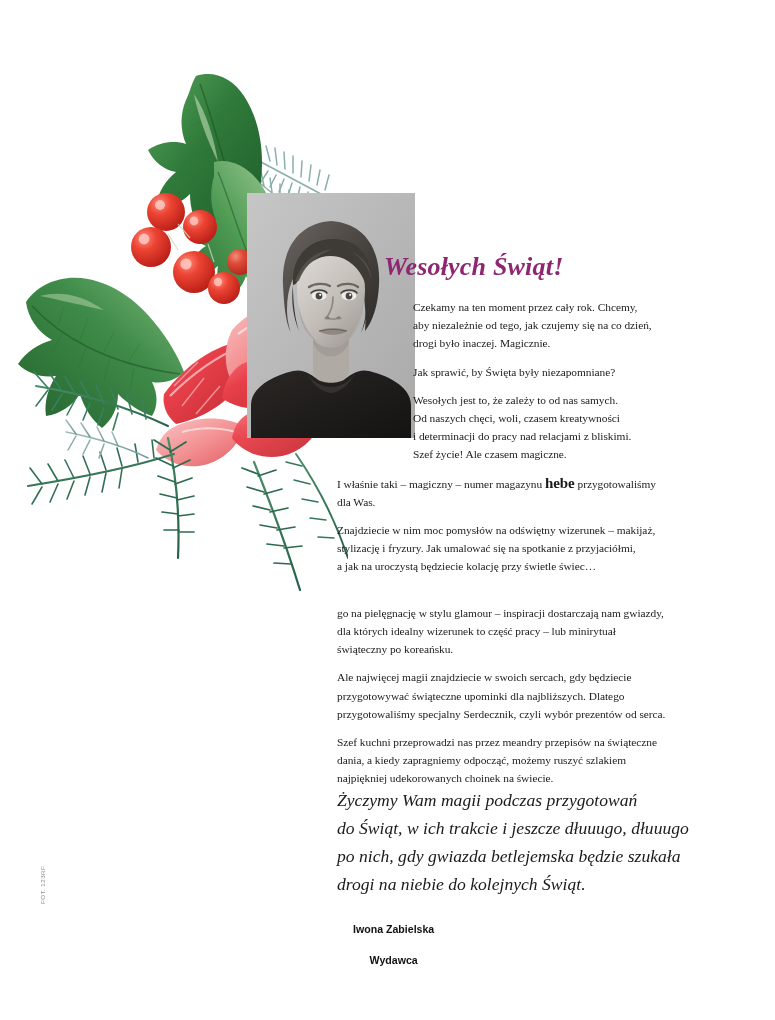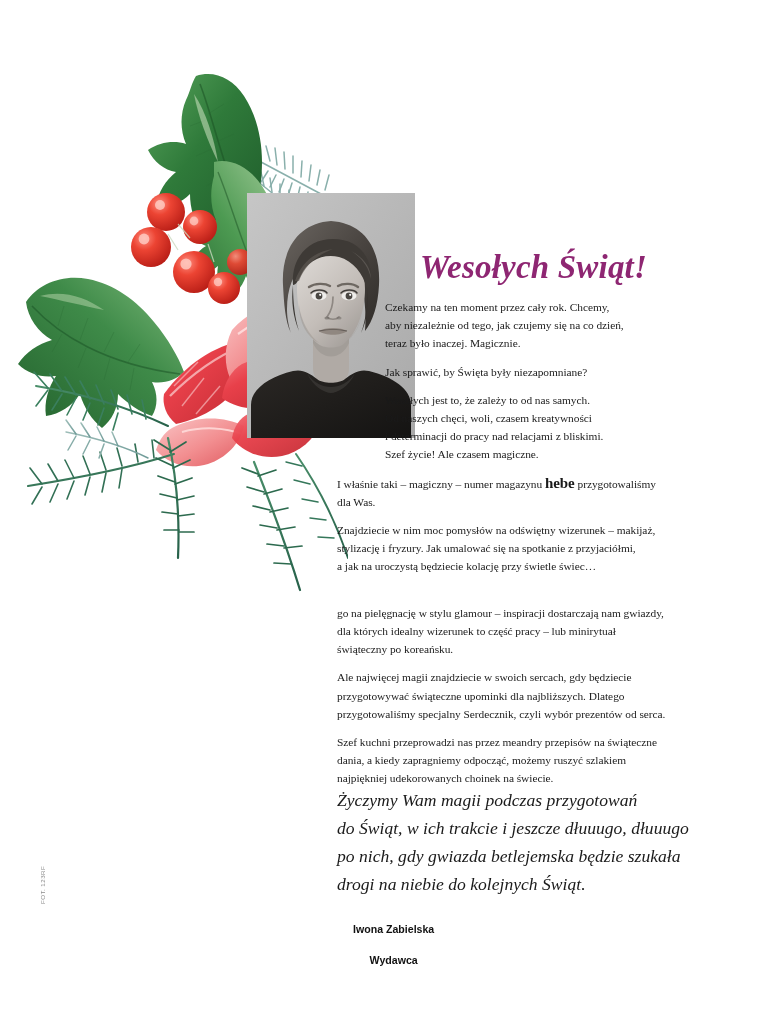--- a/index.html
+++ b/index.html
@@ -42,33 +42,33 @@
   #editorial {
     position: absolute;
     left: 337px;
     top: 250px;
     width: 372px;
   }
   .headline {
     font-family: "Liberation Serif", serif;
     font-style: italic;
     font-weight: 700;
-    font-size: 33px;
+    font-size: 26px;
     line-height: 34px;
     color: #8e2672;
-    margin: 0 0 14px 83px;
+    margin: 0 0 14px 47px;
     letter-spacing: 0.2px;
   }
   .para {
     font-size: 11.4px;
     line-height: 18.2px;
     margin: 0 0 10px 0;
     letter-spacing: -0.05px;
   }
-  .para.indented { margin-left: 48px; }
+  .para.indented { margin-left: 76px; }
   .brand {
     font-family: Liberation Serif, serif;
     font-weight: 700;
     font-size: 15px;
   }
 
   
   #closing-wish {
     position: absolute;
     left: 337px;
@@ -454,21 +454,21 @@
     <path d="M116 112 C115 130 107 144 96 151 C108 144 115 130 116 112 Z" fill="#9b958f" opacity="0.45"></path>
   </svg>
 </div>
 
 <div id="editorial">
   <h1 class="headline">Wesołych Świąt!</h1>
 
   <p class="para indented">
     <span>Czekamy na ten moment przez cały rok. Chcemy,</span><br>
     <span>aby niezależnie od tego, jak czujemy się na co dzień,</span><br>
-    <span>teraz było inaczej. Magicznie.</span>
+    <span>drogi było inaczej. Magicznie.</span>
   </p>
 
   <p class="para indented">
     <span>Jak sprawić, by Święta były niezapomniane?</span>
   </p>
 
   <p class="para indented">
     <span>Wesołych jest to, że zależy to od nas samych.</span><br>
     <span>Od naszych chęci, woli, czasem kreatywności</span><br>
     <span>i determinacji do pracy nad relacjami z bliskimi.</span><br>

